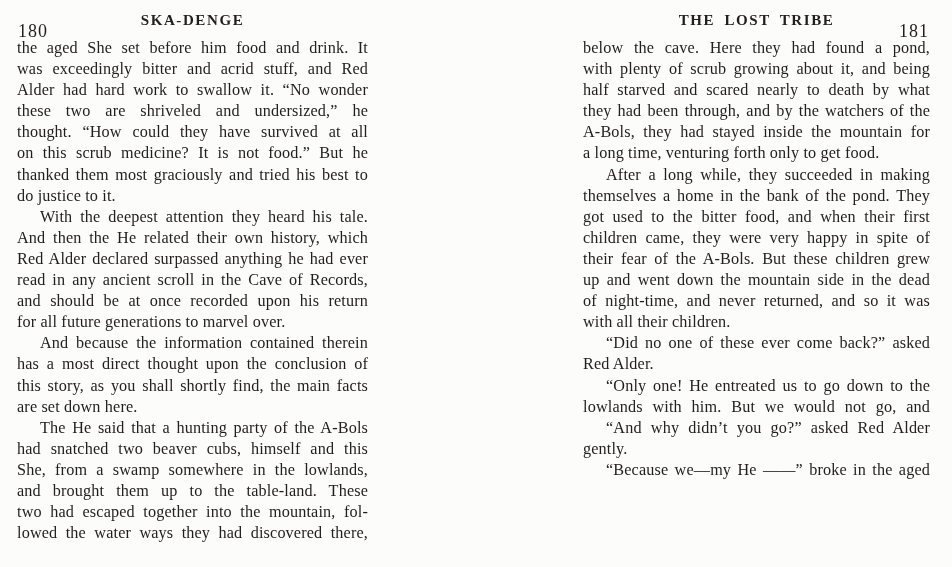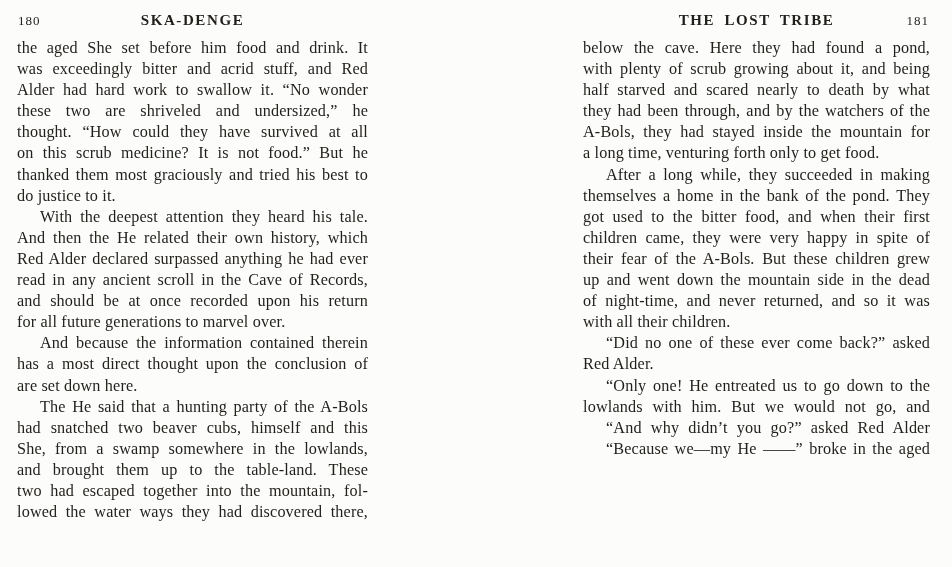--- a/index.html
+++ b/index.html
@@ -33,22 +33,22 @@
     right: 0;
     text-align: center;
     font-weight: bold;
     font-size: 15px;
     letter-spacing: 1.6px;
     word-spacing: 4px;
     white-space: nowrap;
   }
   .folio {
     position: absolute;
-    top: 1px;
-    font-size: 13px;
+    top: 9px;
+    font-size: 18px;
     letter-spacing: 1px;
   }
   .folio-left  { left: 1px; }
   .folio-right { right: 1px; }
 
   .textblock {
     width: 100%;
   }
   .line {
     font-size: 16.2px;
@@ -86,20 +86,21 @@
         <div class="line just">thanked them most graciously and tried his best to</div>
         <div class="line">do justice to it.</div>
         <div class="line just ind">With the deepest attention they heard his tale.</div>
         <div class="line just">And then the He related their own history, which</div>
         <div class="line just">Red Alder declared surpassed anything he had ever</div>
         <div class="line just">read in any ancient scroll in the Cave of Records,</div>
         <div class="line just">and should be at once recorded upon his return</div>
         <div class="line">for all future generations to marvel over.</div>
         <div class="line just ind">And because the information contained therein</div>
         <div class="line just">has a most direct thought upon the conclusion of</div>
+        <div class="line just">this story, as you shall shortly find, the main facts</div>
         <div class="line">are set down here.</div>
         <div class="line just ind">The He said that a hunting party of the A-Bols</div>
         <div class="line just">had snatched two beaver cubs, himself and this</div>
         <div class="line just">She, from a swamp somewhere in the lowlands,</div>
         <div class="line just">and brought them up to the table-land.  These</div>
         <div class="line just">two had escaped together into the mountain, fol-</div>
         <div class="line just">lowed the water ways they had discovered there,</div>
       </div>
   </section>
 
@@ -121,17 +122,18 @@
         <div class="line just">children came, they were very happy in spite of</div>
         <div class="line just">their fear of the A-Bols.  But these children grew</div>
         <div class="line just">up and went down the mountain side in the dead</div>
         <div class="line just">of night-time, and never returned, and so it was</div>
         <div class="line">with all their children.</div>
         <div class="line just ind">“Did no one of these ever come back?” asked</div>
         <div class="line">Red Alder.</div>
         <div class="line just ind">“Only one!  He entreated us to go down to the</div>
         <div class="line just">lowlands with him.  But we would not go, and</div>
         <div class="line just ind">“And why didn’t you go?” asked Red Alder</div>
+        <div class="line">gently.</div>
         <div class="line just ind">“Because we—my He ——” broke in the aged</div>
       </div>
   </section>
 
 </div>
 
 </body></html>

